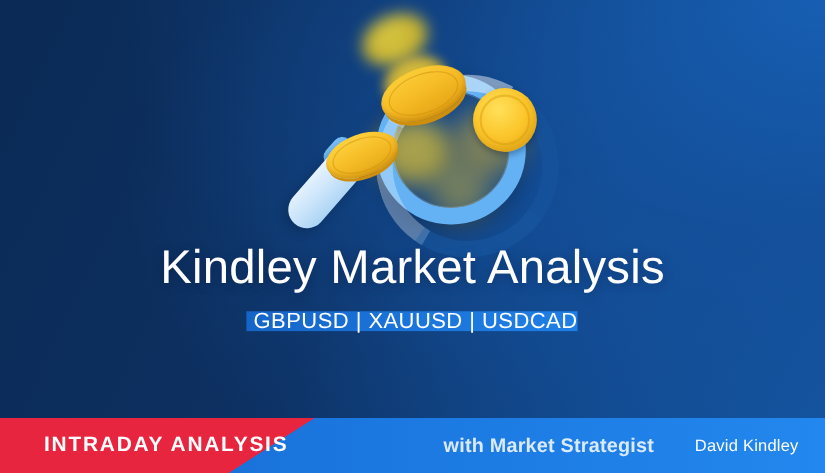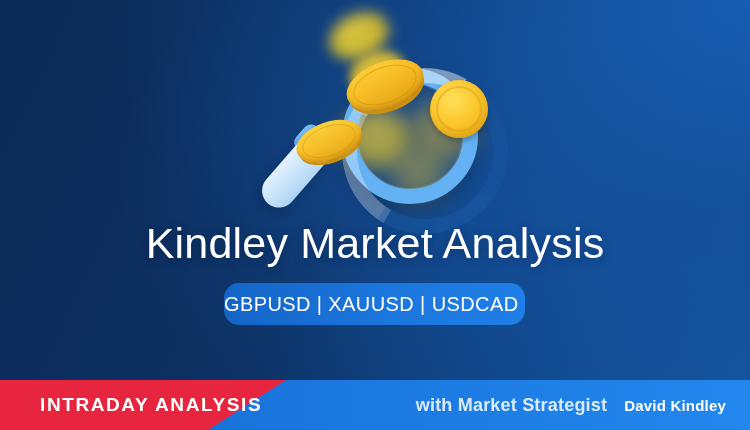--- a/index.html
+++ b/index.html
@@ -153,23 +153,23 @@
     letter-spacing:.2px;
     white-space:nowrap;
     text-shadow:0 2px 10px rgba(3,18,45,.35);
   }
   .headline .light { font-weight:300; }
   .headline .bold  { font-weight:400; }
 
   .pairs-bar {
     position:absolute;
     left:224px; top:283px;
-    width:301px; height:42px;
+    width:301px; height:18px;
     background:linear-gradient(90deg, #1565c8 0%, #1b76dd 55%, #1f7fe6 100%);
-    display:flex; align-items:center; justify-content:flex-start;border-radius:15px;
+    display:flex; align-items:center; justify-content:flex-end;
   }
   .pairs-bar span {
     color:#ffffff;
     font-size:20px;
     font-weight:400;
     letter-spacing:.4px;
     white-space:nowrap;
   }
 
   
@@ -201,22 +201,23 @@
   }
   .with-strategist {
     color:#dbeaf9;
     font-size:18px;
     font-weight:700;
     letter-spacing:.2px;
   }
   .strategist-name {
     color:#ffffff;
     font-size:15px;
-    font-weight:700;
+    font-weight:400;
     letter-spacing:.2px;
+    margin-left:20px;
   }
 </style>
 </head>
 <body>
 
 <div class="canvas">
 
   <div class="art">
     <div class="coin blur-coin-top"></div>
     <div class="coin blur-coin-behind"></div>

